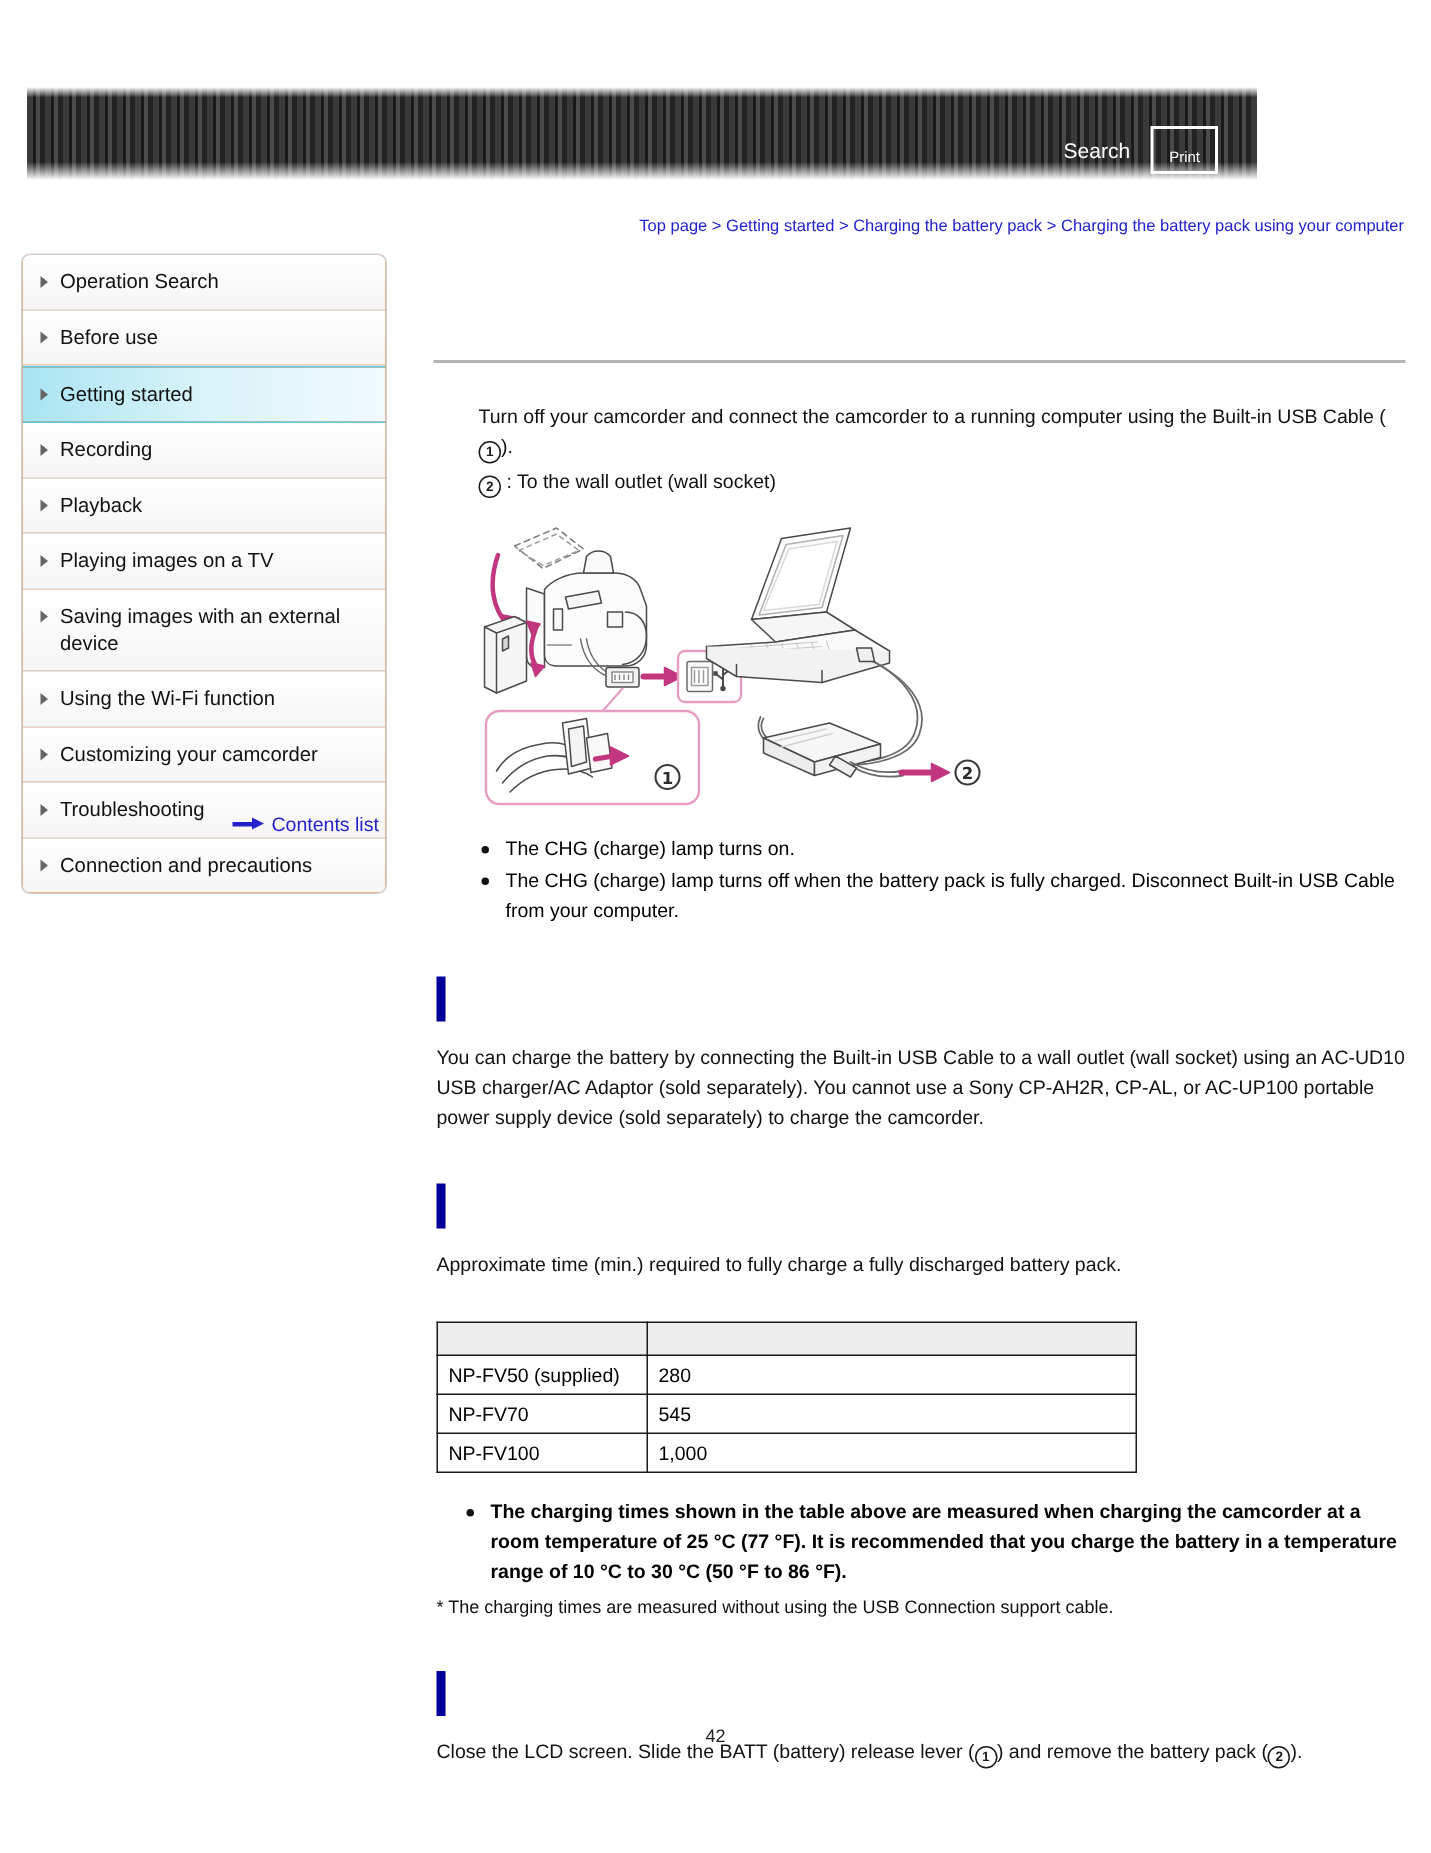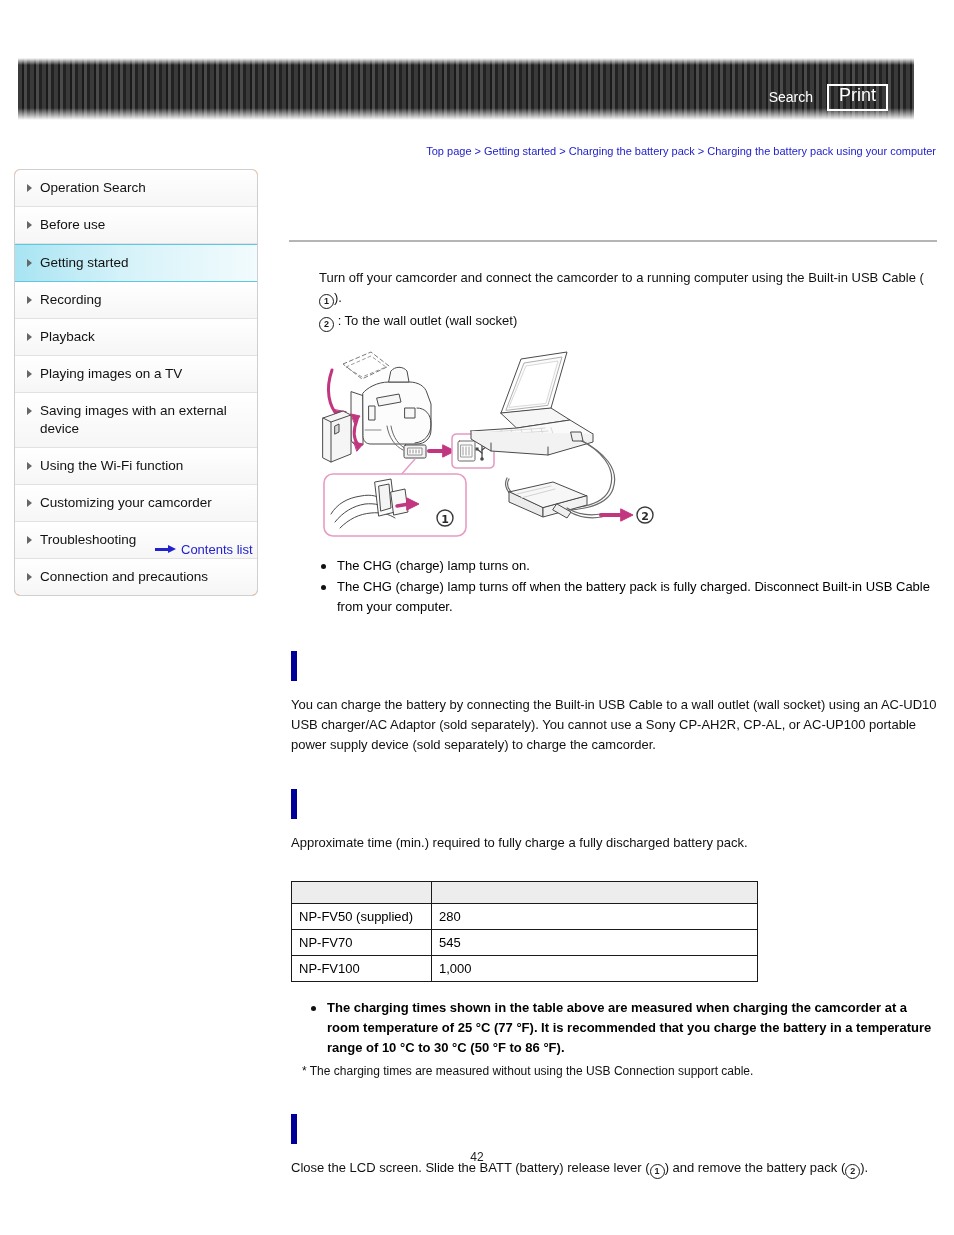--- a/index.html
+++ b/index.html
@@ -15,21 +15,21 @@
     font-size: 13px;
     color: #000000;
     overflow: hidden;
   }
 
   
   #header-bar {
     position: absolute;
     left: 18px;
     top: 58px;
-    width: 896px;
+    width: 820px;
     height: 62px;
     background:
       linear-gradient(to bottom,
         rgba(255,255,255,1) 0px,
         rgba(255,255,255,0) 7px,
         rgba(255,255,255,0) 50px,
         rgba(255,255,255,1) 62px),
       repeating-linear-gradient(to right,
         #3a3a3a 0px, #3a3a3a 4px,
         #1a1a1a 4px, #1a1a1a 6px,
@@ -45,23 +45,23 @@
     gap: 14px;
   }
   #search-link {
     color: #ffffff;
     font-size: 14px;
     text-decoration: none;
     line-height: 1;
   }
   #print-button {
     color: #ffffff;
-    font-size: 18px;
+    font-size: 10px;
     border: 2px solid #ffffff;
-    padding: 0 10px 3px 10px;
+    padding: 14px 10px 3px 10px;
     line-height: 1.1;
     background: transparent;
     font-family: "Liberation Sans", sans-serif;
     cursor: pointer;
   }
 
   
   #breadcrumb {
     position: absolute;
     left: 345px;
@@ -252,21 +252,21 @@
     height: 16px;
     box-sizing: border-box;
   }
   table#charge-time-table th { background: #ededed; height: 22px; }
   table#charge-time-table col.c1 { width: 140px; }
   table#charge-time-table col.c2 { width: 326px; }
 
   .footnote {
     font-size: 12px;
     line-height: 18px;
-    margin: 4px 0 0 13px;
+    margin: 4px 0 0 2px;
     color: #111;
   }
 
   #page-number {
     position: absolute;
     left: 0;
     top: 1150px;
     width: 954px;
     text-align: center;
     font-size: 12px;

